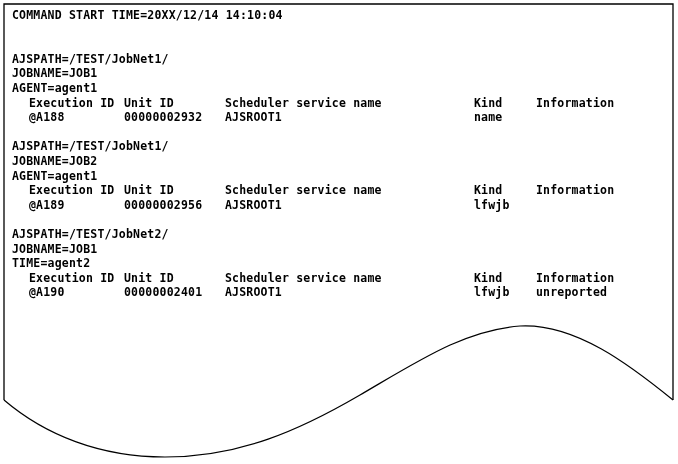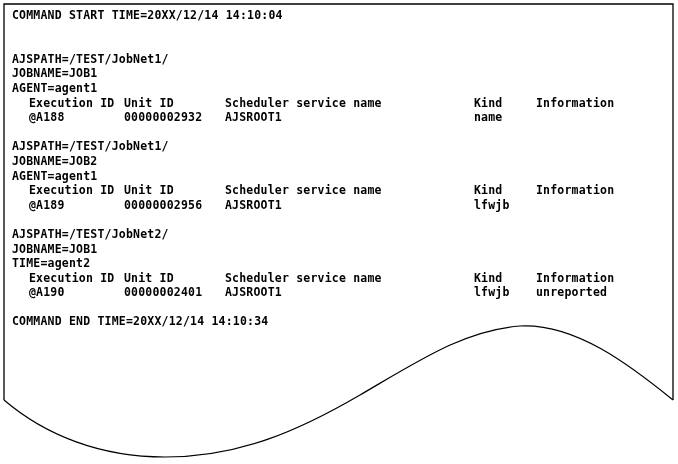--- a/index.html
+++ b/index.html
@@ -154,16 +154,15 @@
     </div>
     <div class="record-row">
       <span class="col-exec">@A190</span>
       <span class="col-unit">00000002401</span>
       <span class="col-sched">AJSROOT1</span>
       <span class="col-kind">lfwjb</span>
       <span class="col-info">unreported</span>
     </div>
     <div class="log-gap-lg"></div>
 
-    <div class="log-line">COMMAND END TIME=20XX/12/14 14:10:34</div>
 
   </div>
 </div>
 
 </body></html>

